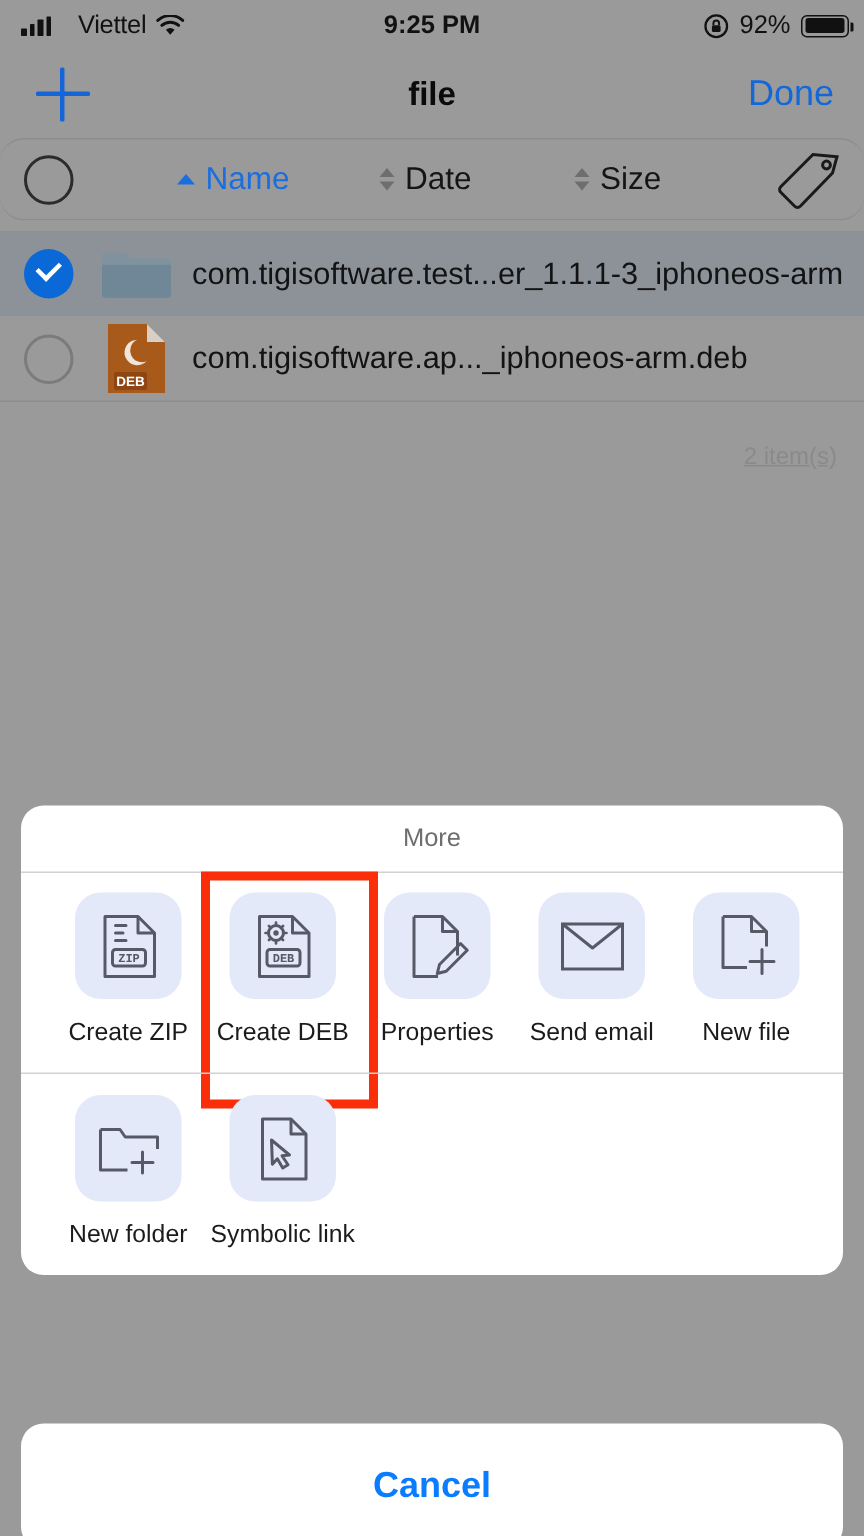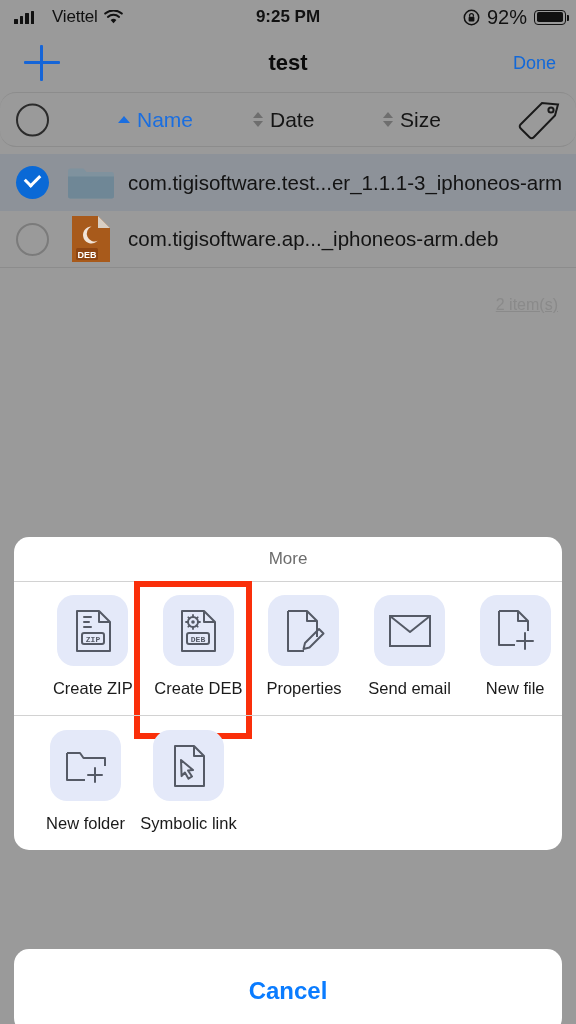--- a/index.html
+++ b/index.html
@@ -20,33 +20,33 @@
     display:flex; align-items:center; color:#111; font-size:17px; font-weight:600;
   }
   .sb-left { position:absolute; left:14px; display:flex; align-items:center; gap:6px; }
   .sb-center { position:absolute; left:0; width:576px; text-align:center; font-weight:600; }
   .sb-right { position:absolute; right:10px; display:flex; align-items:center; gap:7px; }
   .bars { display:flex; align-items:flex-end; gap:2px; height:13px; }
   .bars i { display:block; width:3.5px; background:#111; border-radius:.5px; }
   .bars i:nth-child(1){height:5px} .bars i:nth-child(2){height:8px}
   .bars i:nth-child(3){height:11px} .bars i:nth-child(4){height:13px}
   .carrier { font-size:17px; font-weight:400; letter-spacing:-.2px;margin-left:12px; }
-  .battpct { font-size:20px; font-weight:400; }
+  .battpct { font-size:17px; font-weight:400; }
   .batt { width:32px; height:15px; border:1.6px solid #111; border-radius:4px; padding:1.6px; position:relative; }
   .batt::after { content:""; position:absolute; right:-4px; top:4px; width:2.4px; height:6px; background:#111; border-radius:0 1px 1px 0; }
   .batt span { display:block; height:100%; background:#111; border-radius:1.8px; }
 
   
   .navbar { position:absolute; top:34px; left:0; width:576px; height:57px; }
   .nav-plus { position:absolute; left:24px; top:50%; transform:translateY(-50%); width:36px; height:36px; }
   .nav-plus::before, .nav-plus::after { content:""; position:absolute; background:#1565d8; border-radius:1px; }
   .nav-plus::before { left:0; top:16px; width:36px; height:3.4px; }
   .nav-plus::after { top:0; left:16px; height:36px; width:3.4px; }
   .nav-title { position:absolute; left:0; width:576px; text-align:center; top:50%; transform:translateY(-50%); font-size:22px; font-weight:700; color:#0b0b0b; }
-  .nav-done { position:absolute; right:20px; top:50%; transform:translateY(-50%); font-size:18px; color:#1268d8; font-weight:400; }
+  .nav-done { position:absolute; right:20px; top:50%; transform:translateY(-50%); font-size:24px; color:#1268d8; font-weight:400; }
 
   
   .sortbar { position:absolute; top:92px; left:0; width:576px; height:55px; border-top:1px solid #8c8c8c; border-bottom:1px solid #8c8c8c;border-radius:16px; }
   .sel-circle { position:absolute; left:16px; top:50%; transform:translateY(-50%); width:33px; height:33px; border:2px solid #2b2b2b; border-radius:50%; }
   .sortgroup { position:absolute; top:50%; transform:translateY(-50%); display:flex; align-items:center; gap:7px; font-size:21px; }
   .sg-name { left:118px; color:#1a6ee0; }
   .sg-date { left:253px; color:#151515; }
   .sg-size { left:383px; color:#151515; }
   .chev-up { width:0;height:0;border-left:6px solid transparent;border-right:6px solid transparent;border-bottom:7px solid #1a6ee0; }
   .chev-both { display:flex; flex-direction:column; gap:3px; }
@@ -68,21 +68,21 @@
   .items-count { position:absolute; right:18px; top:296px; font-size:16px; color:#8a8a8a; text-decoration:underline; }
 
   
   .toolbar { position:absolute; bottom:0; left:0; width:576px; height:26px; }
   .toolbar span { position:absolute; bottom:2px; font-size:15px; color:#3c3c3c; transform:translateX(-50%); }
 
   
   .sheet { position:absolute; left:14px; width:548px; top:537px; background:#fff; border-radius:15px; overflow:hidden; }
   .sheet-head { height:45px; display:flex; align-items:center; justify-content:center; font-size:17px; color:#6d6d6d; border-bottom:1px solid #d2d2d2; }
   .grid-row { display:flex; align-items:flex-start; padding:14px 0 16px; position:relative; }
-  .grid-row.top { padding-top:13px;gap:12px; }
+  .grid-row.top { padding-top:13px; }
   .grid-row + .grid-row { border-top:1px solid #d2d2d2; }
   .cell { width:103px; display:flex; flex-direction:column; align-items:center; }
   .cell .tile { width:71px; height:71px; border-radius:17px; background:#e4e9f9; display:flex; align-items:center; justify-content:center; }
   .cell .clabel { margin-top:12px; font-size:16.5px; color:#1b1b1b; text-align:center; line-height:1.28; }
   .pad-l { margin-left:20px; }
 
   .highlight { position:absolute; left:120px; top:-1px; width:118px; height:158px; border:6px solid #fa2f0a; pointer-events:none; }
 
   .cancel { position:absolute; left:14px; width:548px; top:949px; height:84px; background:#fff; border-radius:15px; display:flex; align-items:center; justify-content:center; }
   .cancel span { font-size:24px; color:#0a7cff; font-weight:600; }
@@ -124,21 +124,21 @@
         </span>
         <span class="battpct">92%</span>
         <span class="batt">
             <span></span>
           </span>
       </div>
     </div>
 
     <div class="navbar">
       <div class="nav-plus"></div>
-      <div class="nav-title">test</div>
+      <div class="nav-title">file</div>
       <div class="nav-done">Done</div>
     </div>
 
     <div class="sortbar">
       <div class="sel-circle"></div>
 
       <div class="sortgroup sg-name">
         <span class="chev-up"></span>
         <span>Name</span>
       </div>

